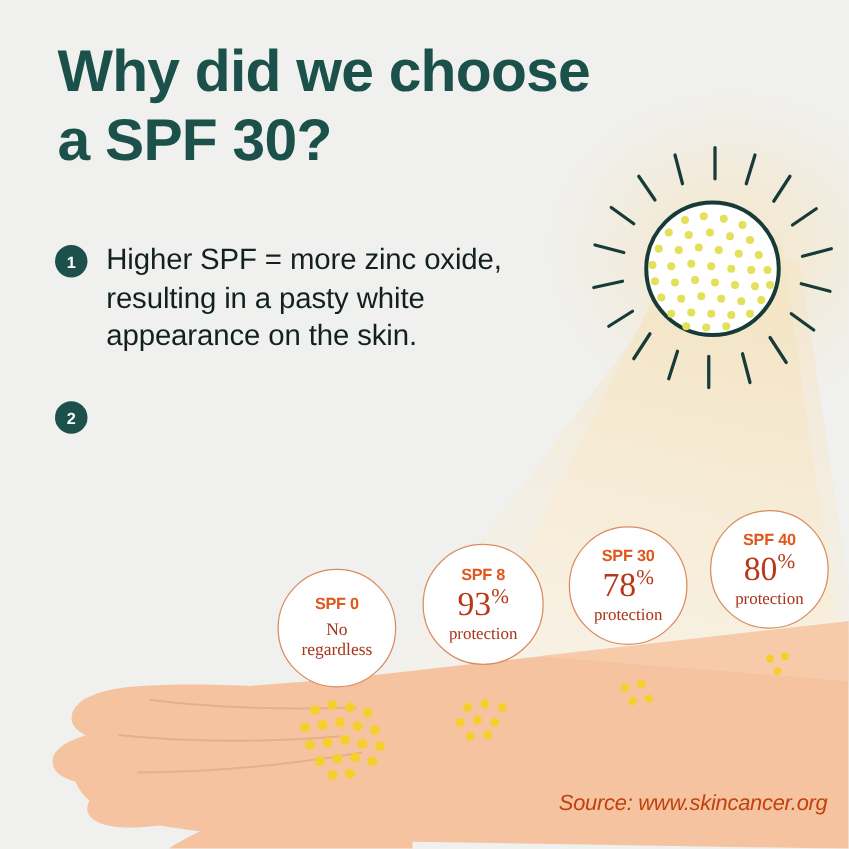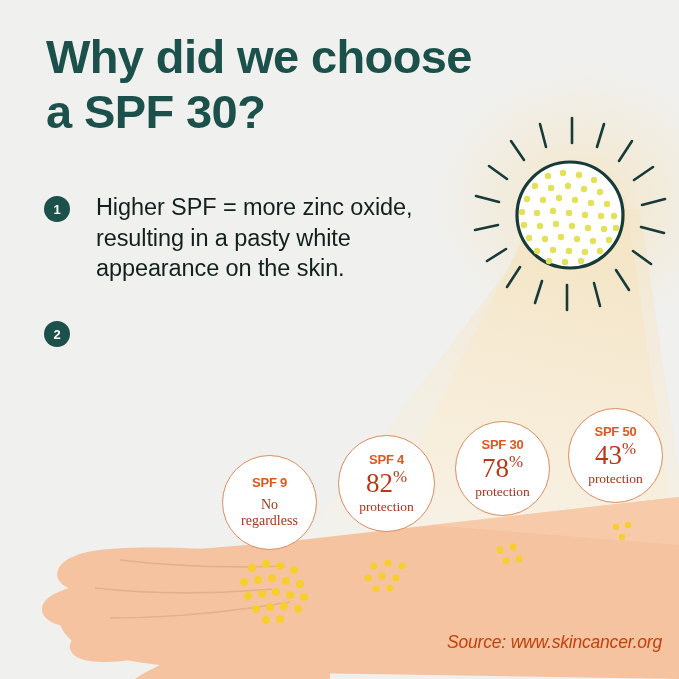--- a/index.html
+++ b/index.html
@@ -64,21 +64,21 @@
     background: #1b514a;
     color: #ffffff;
     font-size: 13px;
     font-weight: bold;
     display: flex;
     align-items: center;
     justify-content: center;
     margin-top: 4px;
   }
   .list-text {
-    margin-left: 26px;
+    margin-left: 15px;
     font-size: 23.5px;
     line-height: 1.3;
     color: #12211f;
     white-space: pre-line;
     letter-spacing: -0.1px;
   }
 
   
   .spf-circle {
     position: absolute;
@@ -301,44 +301,44 @@
     <div class="badge">1</div>
     <div class="list-text">Higher SPF = more zinc oxide,
 resulting in a pasty white
 appearance on the skin.</div>
   </div>
   <div class="list-item item-1">
     <div class="badge">2</div>
   </div>
 
   <div class="spf-circle no-protect" style="left: 222px; top: 455px; width: 95px; height: 95px;">
-    <div class="spf-label">SPF 9</div>
+    <div class="spf-label">SPF 0</div>
     <div class="spf-sub">No
 regardless</div>
   </div>
 
   <div class="spf-circle" style="left: 338px; top: 435px; width: 97px; height: 97px;">
-    <div class="spf-label">SPF 4</div>
+    <div class="spf-label">SPF 8</div>
     <div class="spf-value">
-      <span>82</span><span class="pct">%</span>
+      <span>93</span><span class="pct">%</span>
     </div>
     <div class="spf-sub">protection</div>
   </div>
 
   <div class="spf-circle" style="left: 455px; top: 421px; width: 95px; height: 95px;">
     <div class="spf-label">SPF 30</div>
     <div class="spf-value">
       <span>78</span><span class="pct">%</span>
     </div>
     <div class="spf-sub">protection</div>
   </div>
 
   <div class="spf-circle" style="left: 568px; top: 408px; width: 95px; height: 95px;">
-    <div class="spf-label">SPF 50</div>
+    <div class="spf-label">SPF 40</div>
     <div class="spf-value">
-      <span>43</span><span class="pct">%</span>
+      <span>80</span><span class="pct">%</span>
     </div>
     <div class="spf-sub">protection</div>
   </div>
 
   <div class="source">Source: www.skincancer.org</div>
 
 </div>
 
 </body></html>

